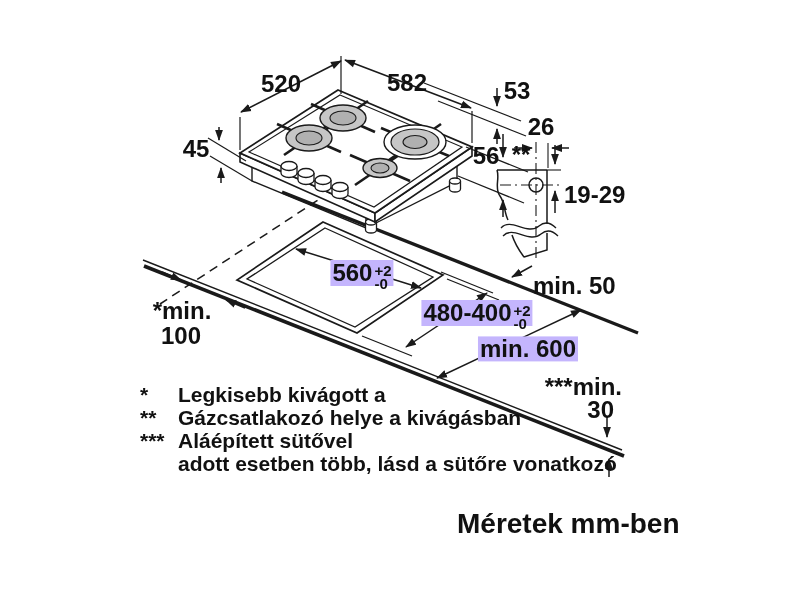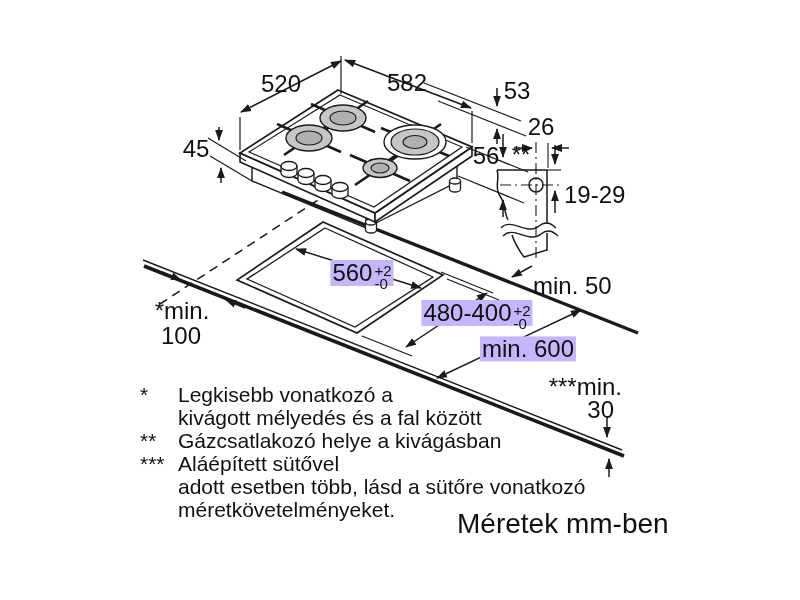--- a/index.html
+++ b/index.html
@@ -1,17 +1,17 @@
 <!DOCTYPE html>
 <html><head>
 <meta charset="utf-8">
 <style>
   html,body{margin:0;padding:0;background:#fff;}
   #stage{position:relative;width:800px;height:600px;background:#fff;overflow:hidden;
-         font-family:"Liberation Sans",sans-serif;color:#111;}
+         font-family:"Liberation Sans",sans-serif;color:#111;font-weight:bold;}
   svg{position:absolute;left:0;top:0;}
   svg *{vector-effect:none;}
   .lbl{position:absolute;white-space:nowrap;font-size:24px;line-height:1.05;color:#111;}
   .ctr{transform:translate(-50%,-50%);}
   .vctr{transform:translateY(-50%);margin-top:16px;}
   .bg{background:#c4b5fd;padding:0 2px;}
   .comp{display:inline-flex;align-items:center;}
   .tol{display:inline-flex;flex-direction:column;font-size:15px;line-height:13px;
        margin-left:2px;transform:translateY(4px);}
   .rlbl{position:absolute;text-align:right;font-size:24px;line-height:1.05;color:#111;white-space:nowrap;}
@@ -197,39 +197,31 @@
 
 <div class="lbl ctr" style="left:182px;top:311px">*min.</div>
 <div class="lbl ctr" style="left:181px;top:336px">100</div>
 
 <div class="rlbl" style="right:178px;top:374px">***min.</div>
 <div class="rlbl" style="right:186px;top:397px">30</div>
 
 <div id="footnotes">
   <div class="fn-row">
     <span class="fn-marker">*</span>
-    <span class="fn-text">Legkisebb vonatkozó a</span>
-  </div>
-  <div class="fn-row">
-    <span class="fn-marker"></span>
-    <span class="fn-text">kivágott mélyedés és a fal között</span>
+    <span class="fn-text">Legkisebb kivágott a</span>
   </div>
   <div class="fn-row">
     <span class="fn-marker">**</span>
     <span class="fn-text">Gázcsatlakozó helye a kivágásban</span>
   </div>
   <div class="fn-row">
     <span class="fn-marker">***</span>
     <span class="fn-text">Aláépített sütővel</span>
   </div>
   <div class="fn-row">
     <span class="fn-marker"></span>
     <span class="fn-text">adott esetben több, lásd a sütőre vonatkozó</span>
   </div>
-  <div class="fn-row">
-    <span class="fn-marker"></span>
-    <span class="fn-text">méretkövetelményeket.</span>
-  </div>
 </div>
 
 <div id="units">Méretek mm-ben</div>
 
 </div>
 
 </body></html>

